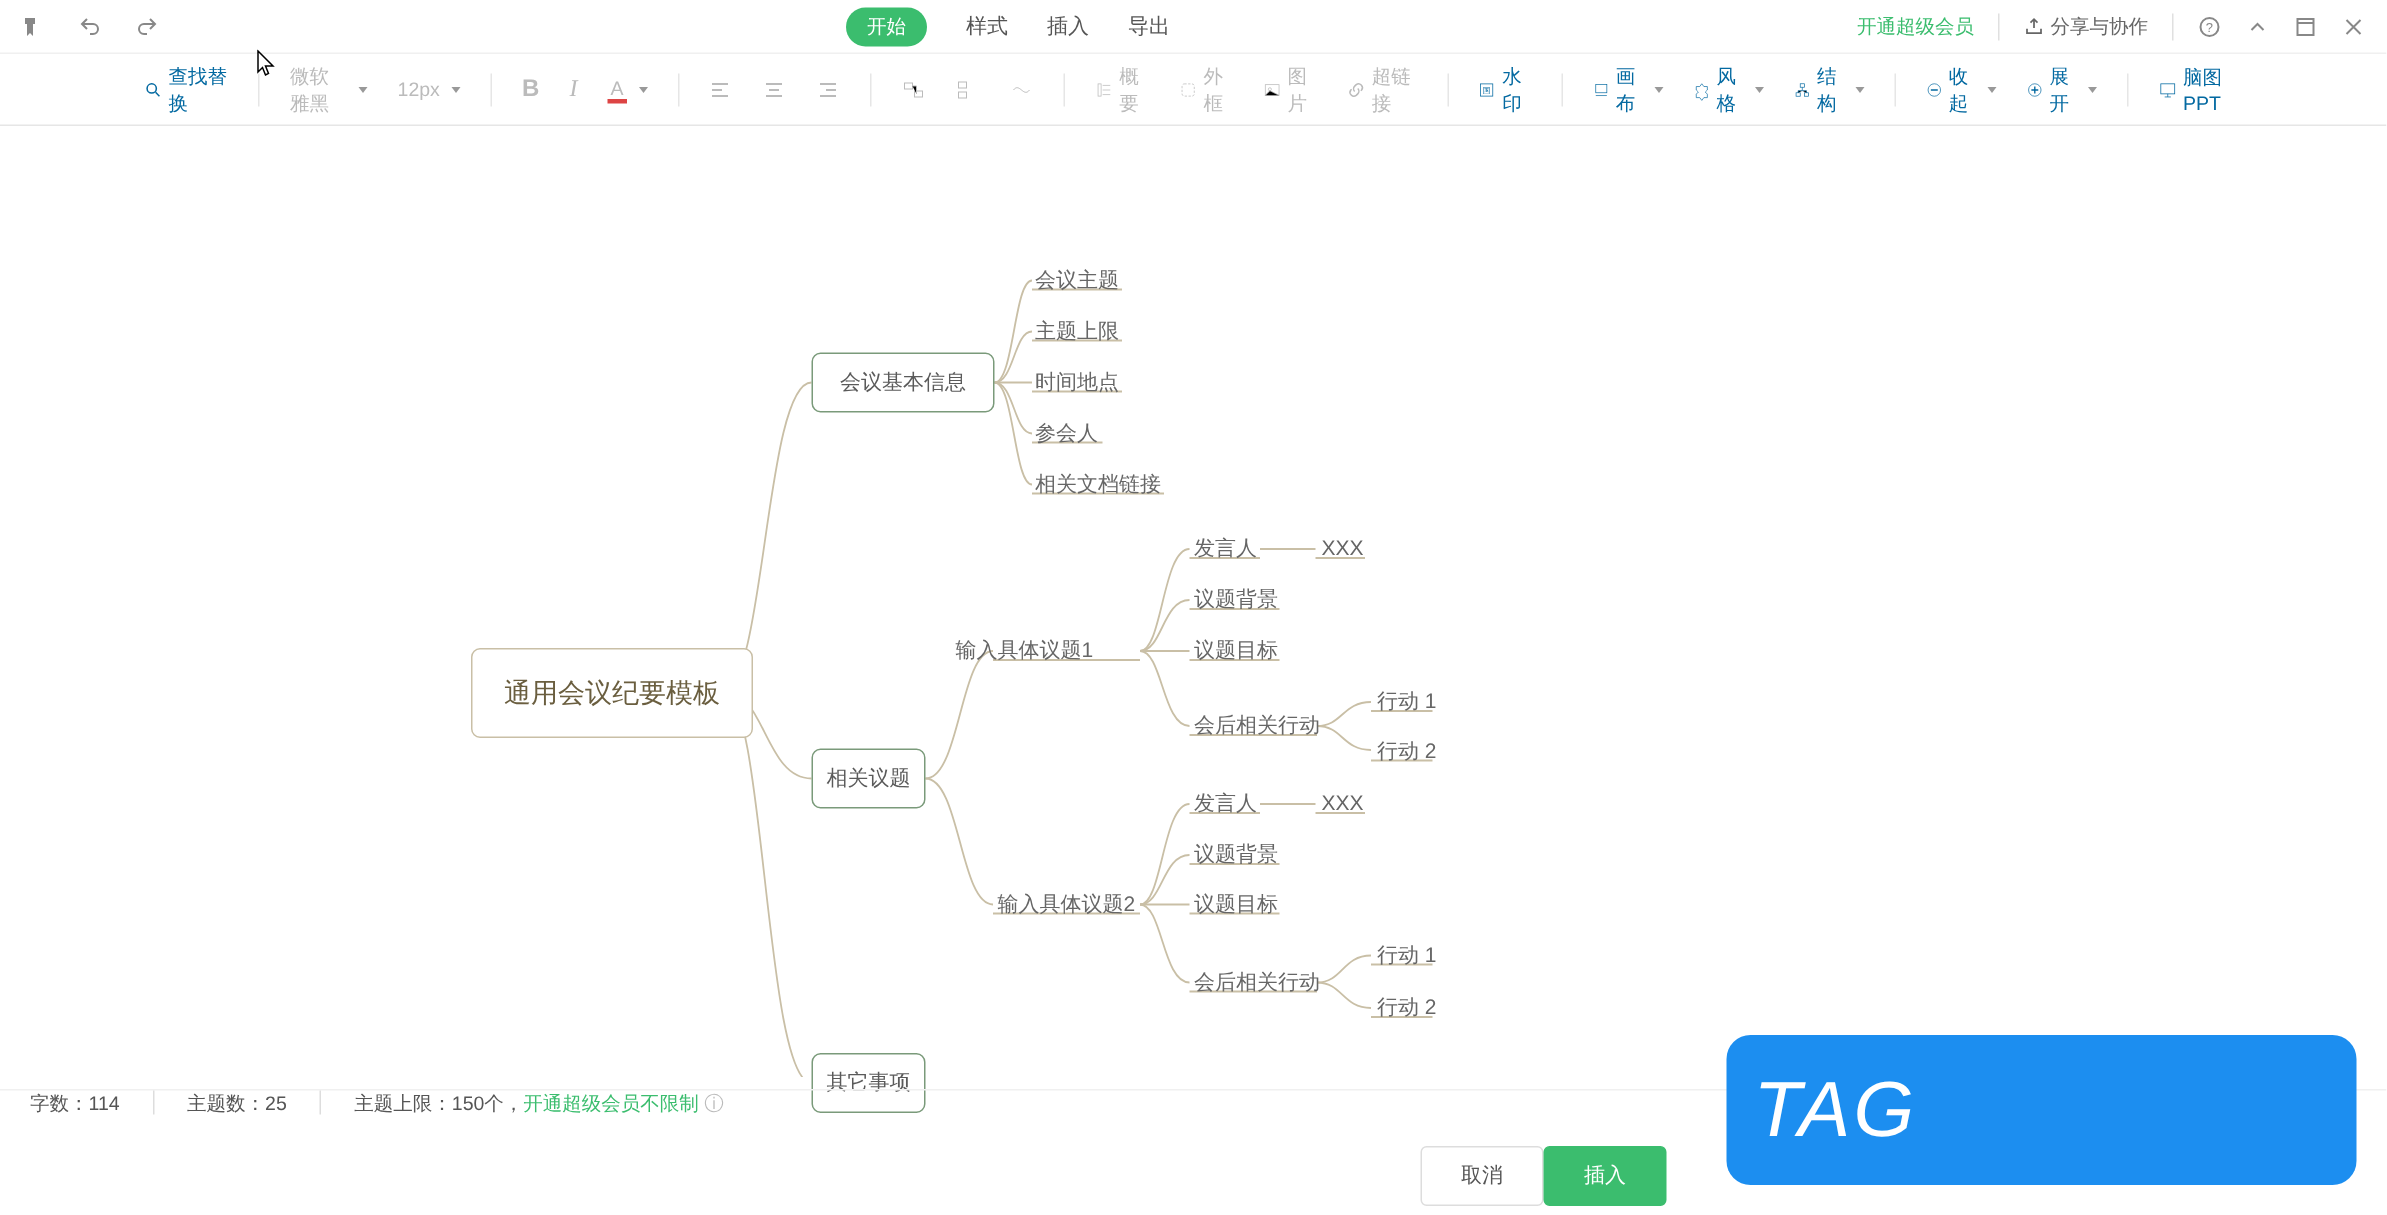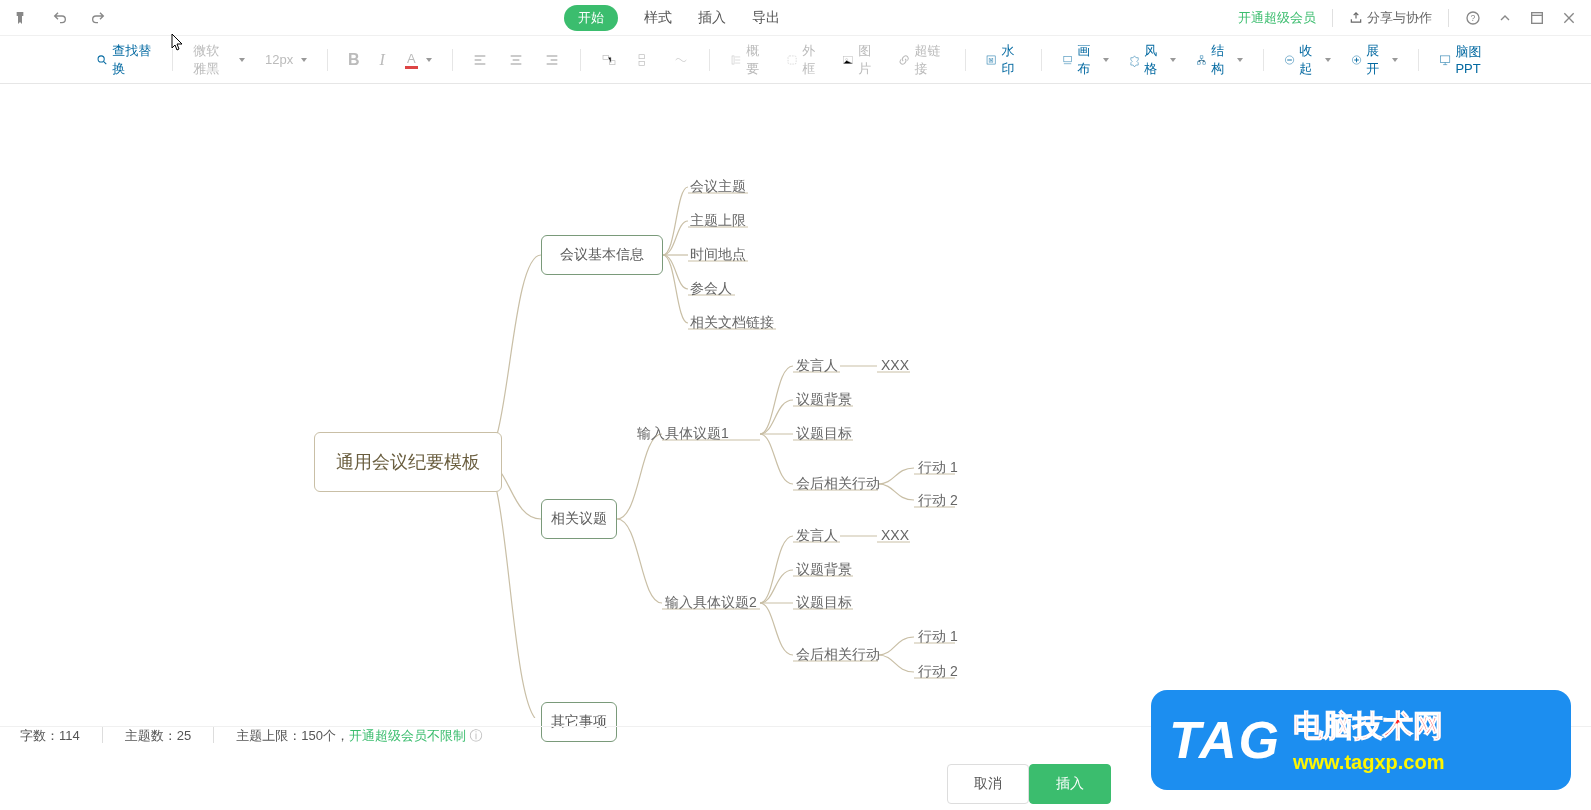--- a/index.html
+++ b/index.html
@@ -48,21 +48,21 @@
 .status .hl { color:#3bbd6e; cursor:pointer; }
 .status .q { color:#bbb; }
 
 
 .bottom-btns { position:absolute; right:480px; bottom:6px; display:flex; }
 .btn { padding:10px 26px; border-radius:4px; font-size:14px; cursor:pointer; border:1px solid #ddd; background:#fff; color:#555; }
 .btn.primary { background:#3bbd6e; border-color:#3bbd6e; color:#fff; }
 
 
 .tag-wm { position:absolute; right:20px; bottom:20px; width:420px; height:100px; background:#1c8ef0; border-radius:16px; display:flex; align-items:center; padding:0 18px; gap:12px; }
-.tag-wm .tag-text { color:#fff; font-size:52px; font-weight:700; font-style:italic; letter-spacing:2px; }
+.tag-wm .tag-text { color:#fff; font-size:52px; font-weight:400; font-style:italic; letter-spacing:2px; }
 .tag-wm .tag-right { display:flex; flex-direction:column; gap:4px; }
 .tag-wm .cn { color:#ff1e1e; font-size:30px; font-weight:900; -webkit-text-stroke:1px #fff; }
 .tag-wm .url { color:#fff600; font-size:20px; font-weight:700; }
 
 
 .cursor { position:absolute; left:171px; top:33px; width:14px; height:18px; }
 </style>
 </head>
 <body>
 
@@ -362,17 +362,13 @@
   <span><span>主题上限：</span><span>150个，</span><span class="hl">开通超级会员不限制</span> <span class="q">ⓘ</span></span>
 </div>
 
 <div class="bottom-btns">
   <div class="btn">取消</div>
   <div class="btn primary">插入</div>
 </div>
 
 <div class="tag-wm">
   <span class="tag-text">TAG</span>
-  <div class="tag-right">
-    <span class="cn">电脑技术网</span>
-    <span class="url">www.tagxp.com</span>
-  </div>
 </div>
 
 </body></html>

